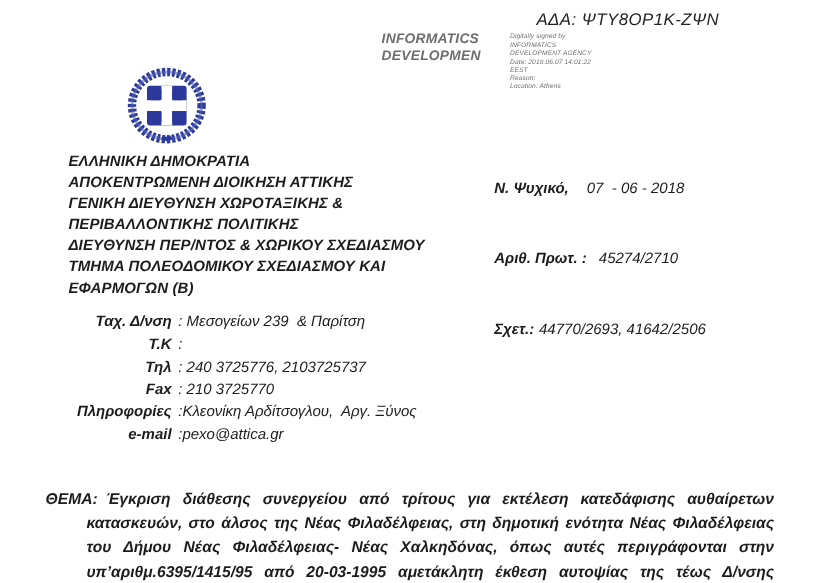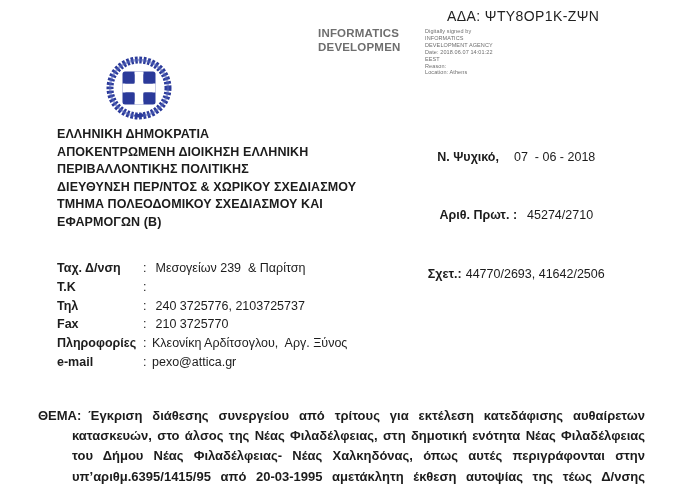--- a/index.html
+++ b/index.html
@@ -2,47 +2,47 @@
 <html><head>
 <meta charset="utf-8">
 <style>
   * { margin:0; padding:0; box-sizing:border-box; }
   html,body { background:#ffffff; }
   body { font-family:"Liberation Sans", sans-serif; color:#1c1c1c; }
   .page {
     position:relative; width:679px; height:486px;
     background:#ffffff; overflow:hidden;
   }
-  .abs { position:absolute; }
+  .abs { position:absolute;font-style:italic; }
 
   
   .ada { left:447px; top:8px; font-size:14px; letter-spacing:0.4px; color:#222; }
 
   
   .stamp { left:318px; top:27px; display:flex; gap:8px; color:#6e6e6e; }
   .stamp-agency { font-size:11.5px; font-weight:bold; line-height:13.5px; width:99px; letter-spacing:0.2px; }
   .stamp-details { font-size:5.5px; line-height:6.9px; padding-top:1px; letter-spacing:0.1px; }
 
   
   .emblem { left:104px; top:56px; width:70px; height:68px; }
 
   
   .sender { left:57px; top:126px; font-size:12.5px; font-weight:bold; line-height:17.6px; letter-spacing:0.1px; }
 
   
-  .reference { left:407px; top:128px; font-size:12.5px; line-height:19.6px;text-align:center; }
+  .reference { left:391px; top:128px; font-size:12.5px; line-height:19.6px; }
   .reference .row { white-space:pre; }
   .b { font-weight:bold; }
   .date-val { margin-left:15px; }
   .proto-val { margin-left:10px; }
   .rel-val { margin-left:4px; }
 
   
   .contact { left:57px; top:259px; font-size:12.5px; line-height:18.8px; }
-  .contact-row { display:flex; }
+  .contact-row { display:flex;text-align:right; }
   .contact-label { width:86px; font-weight:bold; }
   .contact-colon { width:9px; }
   .contact-value { white-space:pre; }
 
   
   .thema {
     left:38px; top:406px; width:607px;
     font-size:13px; line-height:20.2px; font-weight:bold;
     text-align:justify; text-align-last:justify;
     padding-left:34px; text-indent:-34px;
@@ -83,21 +83,22 @@
       <rect x="20.5" y="17.5" width="10" height="10" rx="1.5" fill="#2b3a9a"></rect>
       <rect x="39.5" y="17.5" width="10" height="10" rx="1.5" fill="#2b3a9a"></rect>
       <rect x="20.5" y="36.5" width="10" height="10" rx="1.5" fill="#2b3a9a"></rect>
       <rect x="39.5" y="36.5" width="10" height="10" rx="1.5" fill="#2b3a9a"></rect>
       <path d="M30 60 Q35 63 40 60 L38 57 Q35 59 32 57 Z" fill="#2b3a9a"></path>
     </svg>
   </div>
 
   <div class="abs sender">
     <div>ΕΛΛΗΝΙΚΗ ΔΗΜΟΚΡΑΤΙΑ</div>
-    <div>ΑΠΟΚΕΝΤΡΩΜΕΝΗ ΔΙΟΙΚΗΣΗ ΕΛΛΗΝΙΚΗ</div>
+    <div>ΑΠΟΚΕΝΤΡΩΜΕΝΗ ΔΙΟΙΚΗΣΗ ΑΤΤΙΚΗΣ</div>
+    <div>ΓΕΝΙΚΗ ΔΙΕΥΘΥΝΣΗ ΧΩΡΟΤΑΞΙΚΗΣ &amp;</div>
     <div>ΠΕΡΙΒΑΛΛΟΝΤΙΚΗΣ ΠΟΛΙΤΙΚΗΣ</div>
     <div>ΔΙΕΥΘΥΝΣΗ ΠΕΡ/ΝΤΟΣ &amp; ΧΩΡΙΚΟΥ ΣΧΕΔΙΑΣΜΟΥ</div>
     <div>ΤΜΗΜΑ ΠΟΛΕΟΔΟΜΙΚΟΥ ΣΧΕΔΙΑΣΜΟΥ ΚΑΙ</div>
     <div>ΕΦΑΡΜΟΓΩΝ (Β)</div>
   </div>
 
   <div class="abs reference">
     <div class="row">
       <span class="b">Ν. Ψυχικό,</span><span class="date-val">07  - 06 - 2018</span>
     </div>

